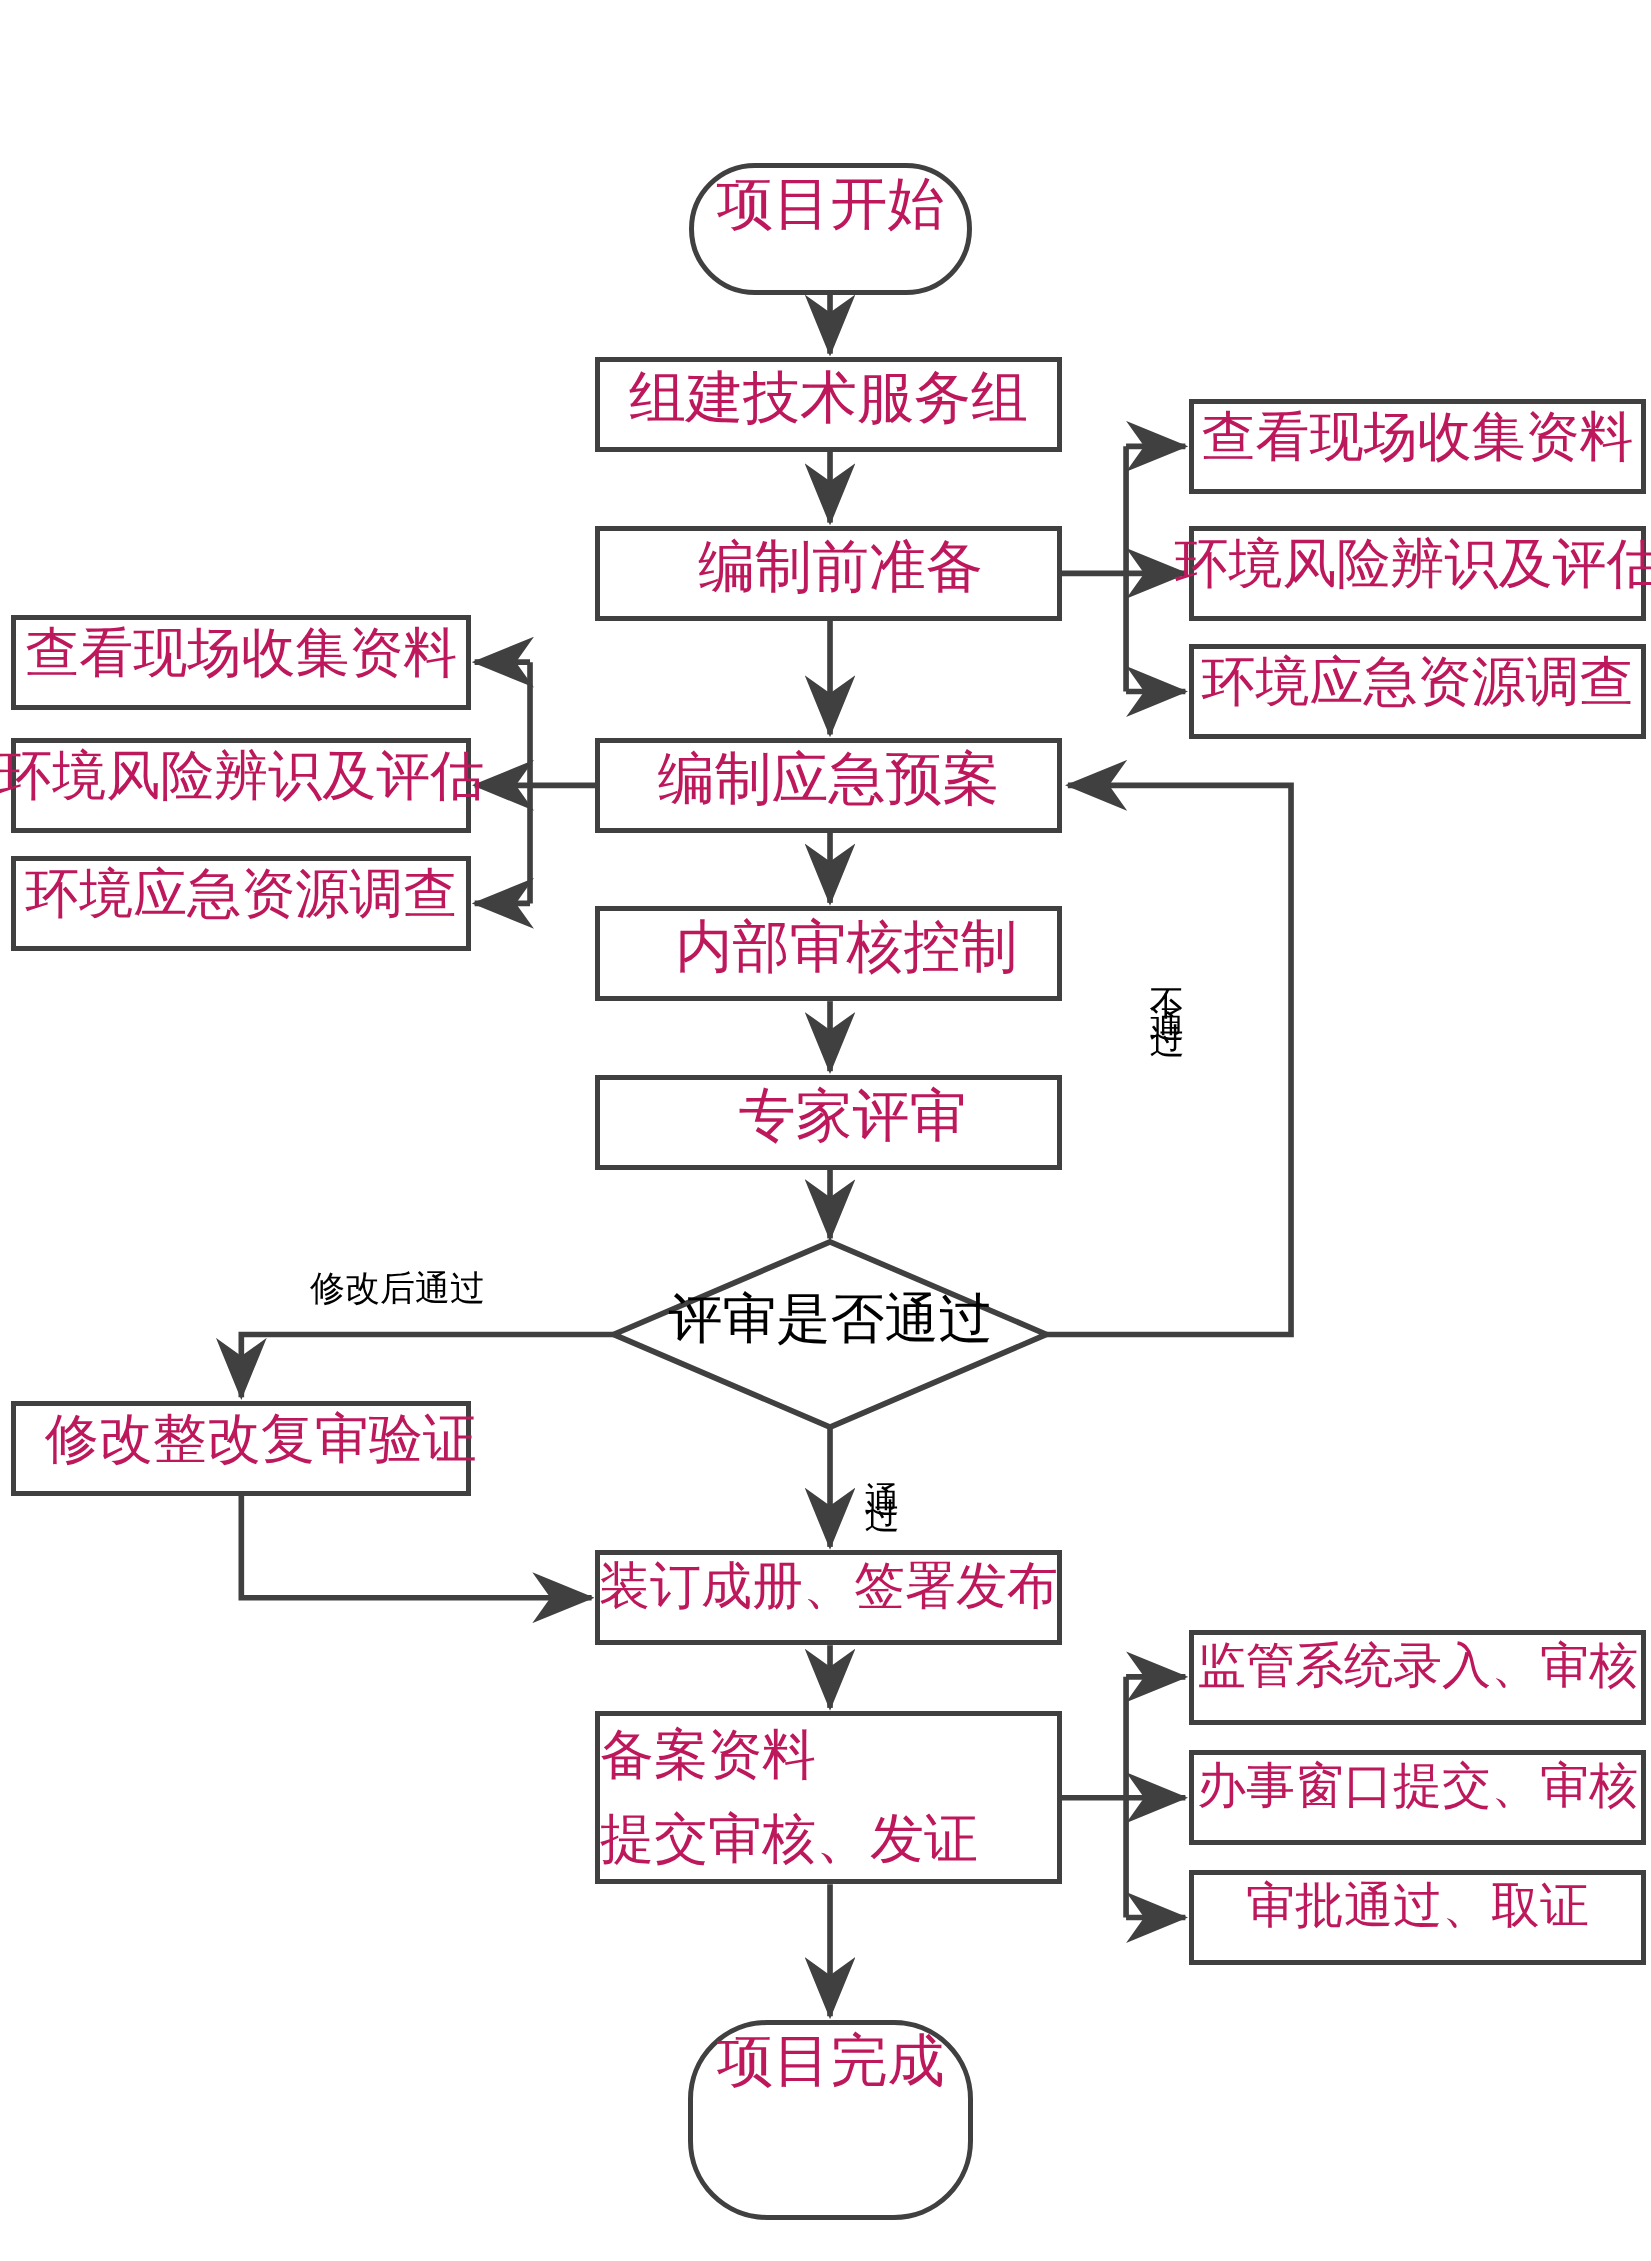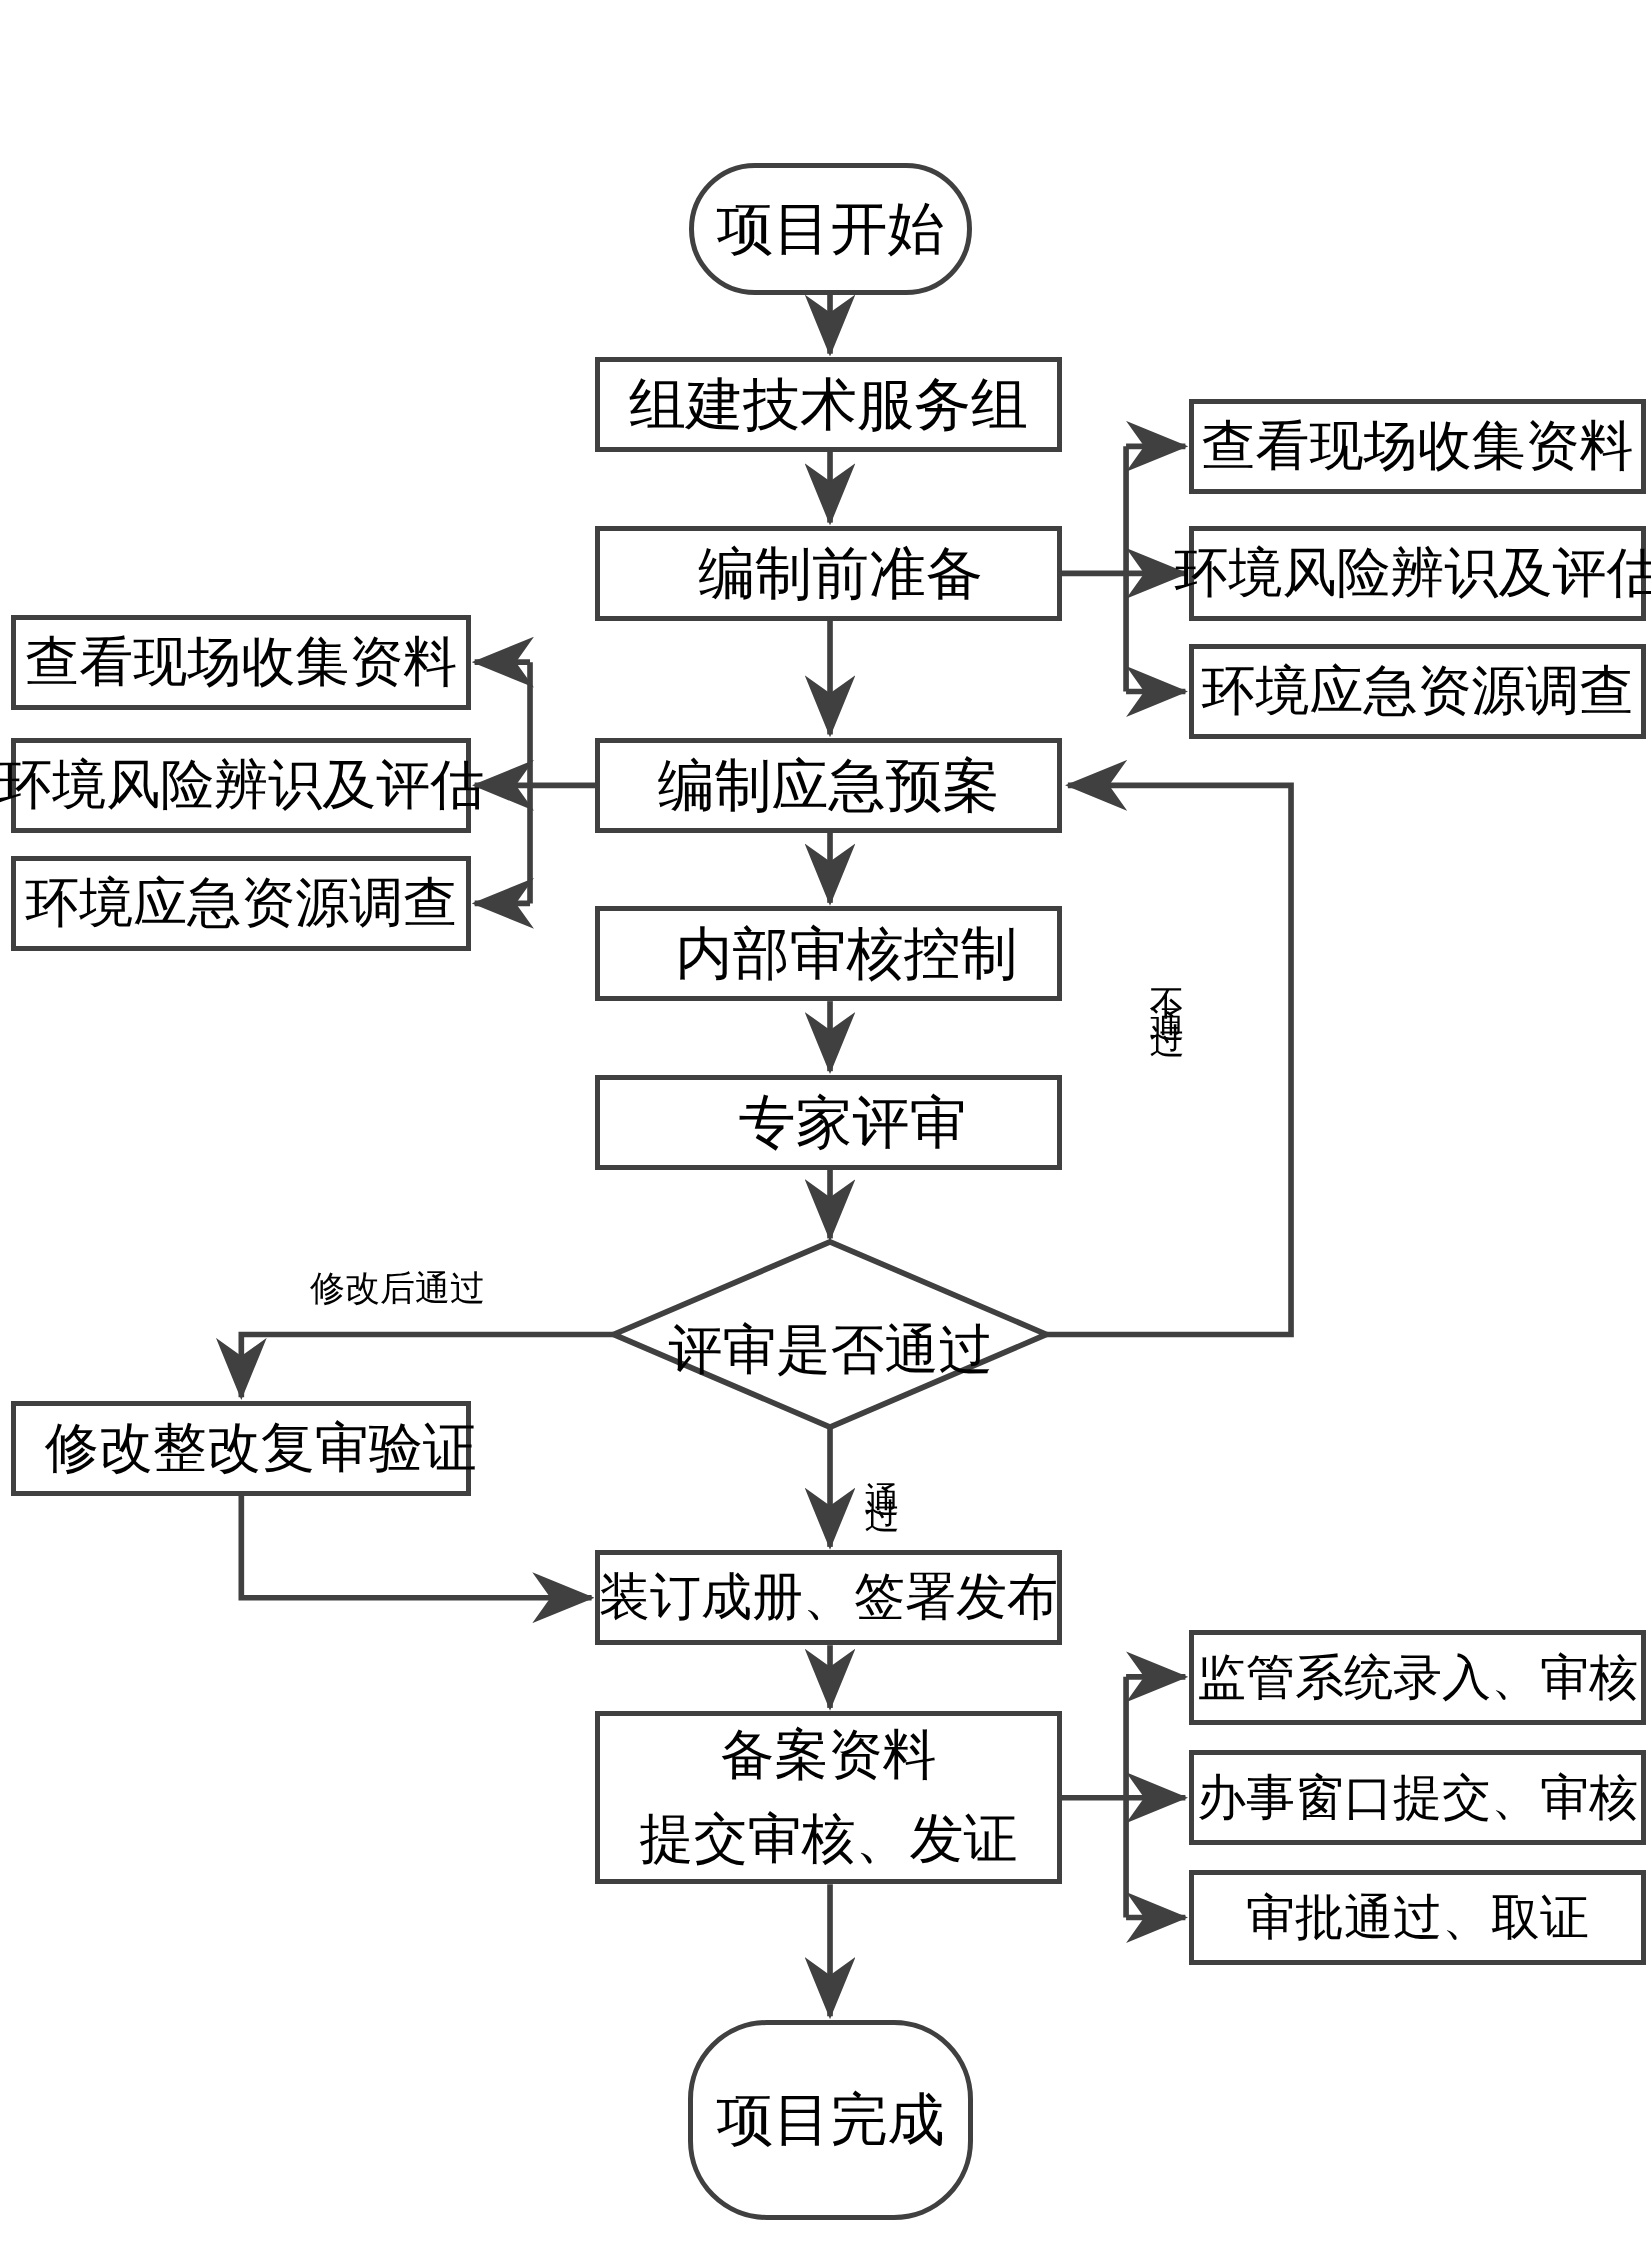--- a/index.html
+++ b/index.html
@@ -21,37 +21,37 @@
     top: 0;
     width: 1651px;
     height: 2261px;
   }
   .node {
     position: absolute;
     box-sizing: border-box;
     border: 5.7px solid #404040;
     background: #ffffff;
     display: flex;
-    align-items: center;
+    align-items: flex-start;
     justify-content: center;
     text-align: center;
-    color: #000000;
+    color: #be185d;
     line-height: 1.25;
     white-space: nowrap;
   }
   .terminal { border-radius: 71px; }
   .f100 { font-size: 57px; }
   .f95  { font-size: 54px;  }
   .f90  { font-size: 51px;  }
   .f86  { font-size: 49px;  }
   .filing-box { flex-direction: column; line-height: 1.55; }
   .diamond-label {
     position: absolute;
     display: flex;
-    align-items: flex-end;
+    align-items: flex-start;
     justify-content: center;
     text-align: center;
     color: #000000;
     background: transparent;
     border: none;
     font-size: 54px;
     white-space: nowrap;
   }
   .elabel {
     position: absolute;

